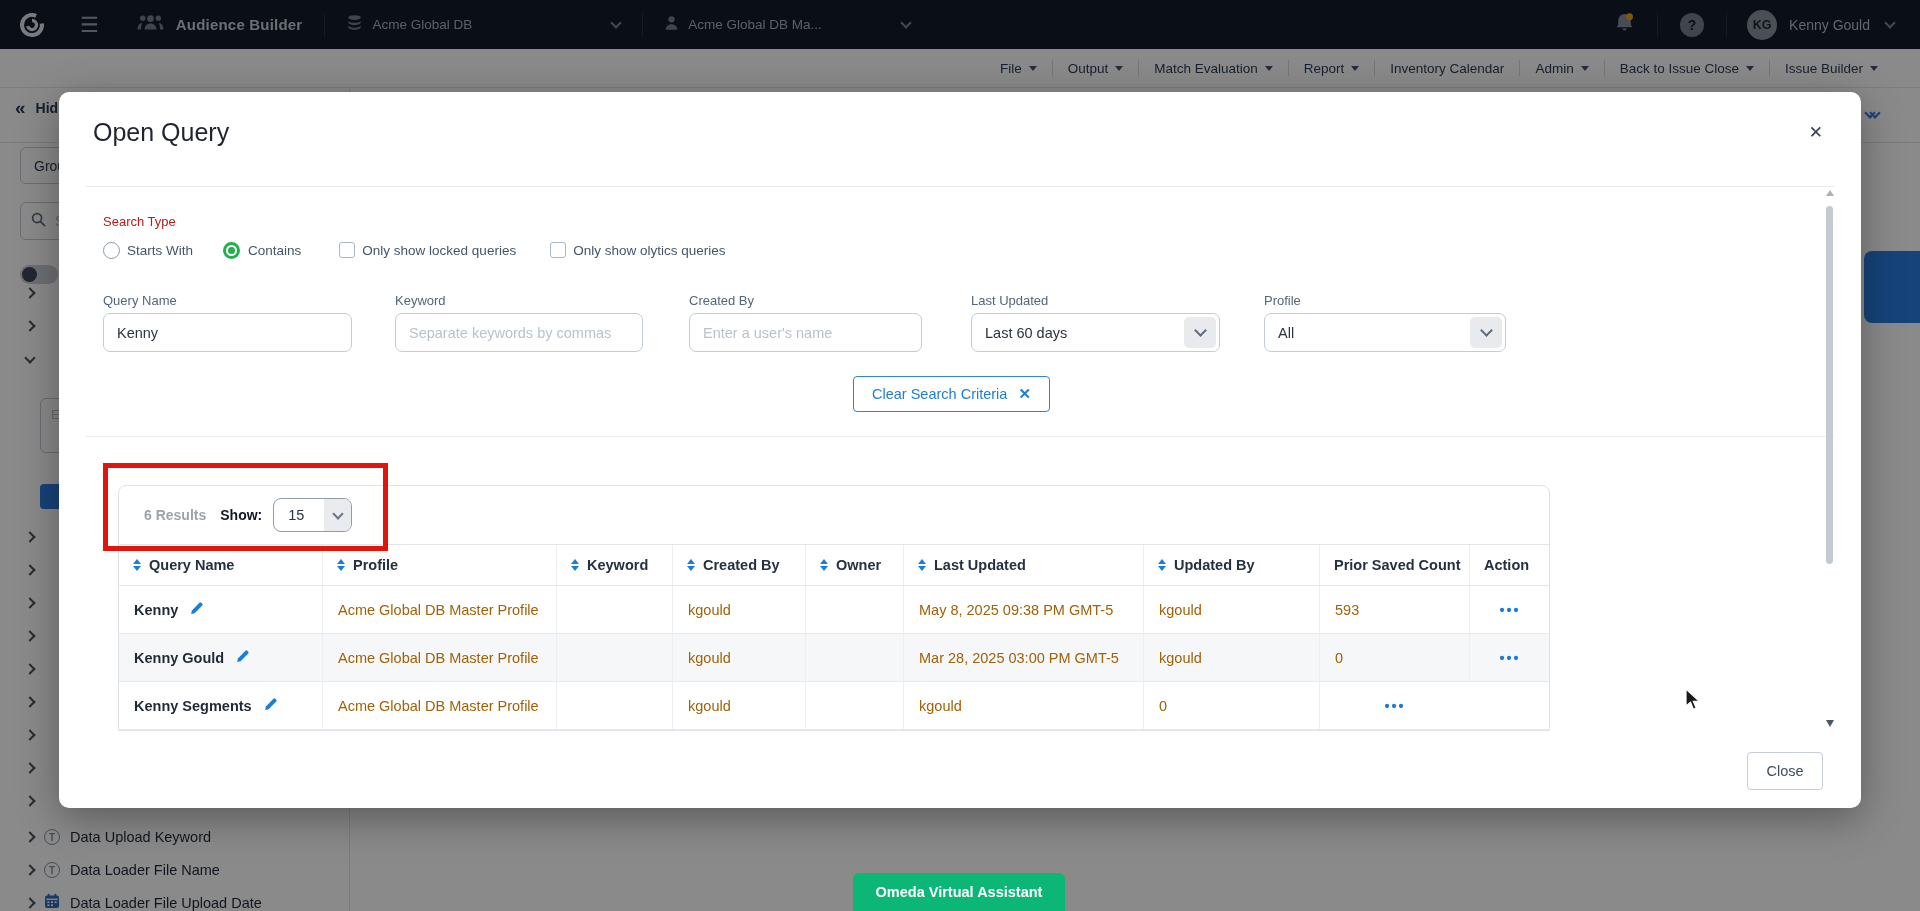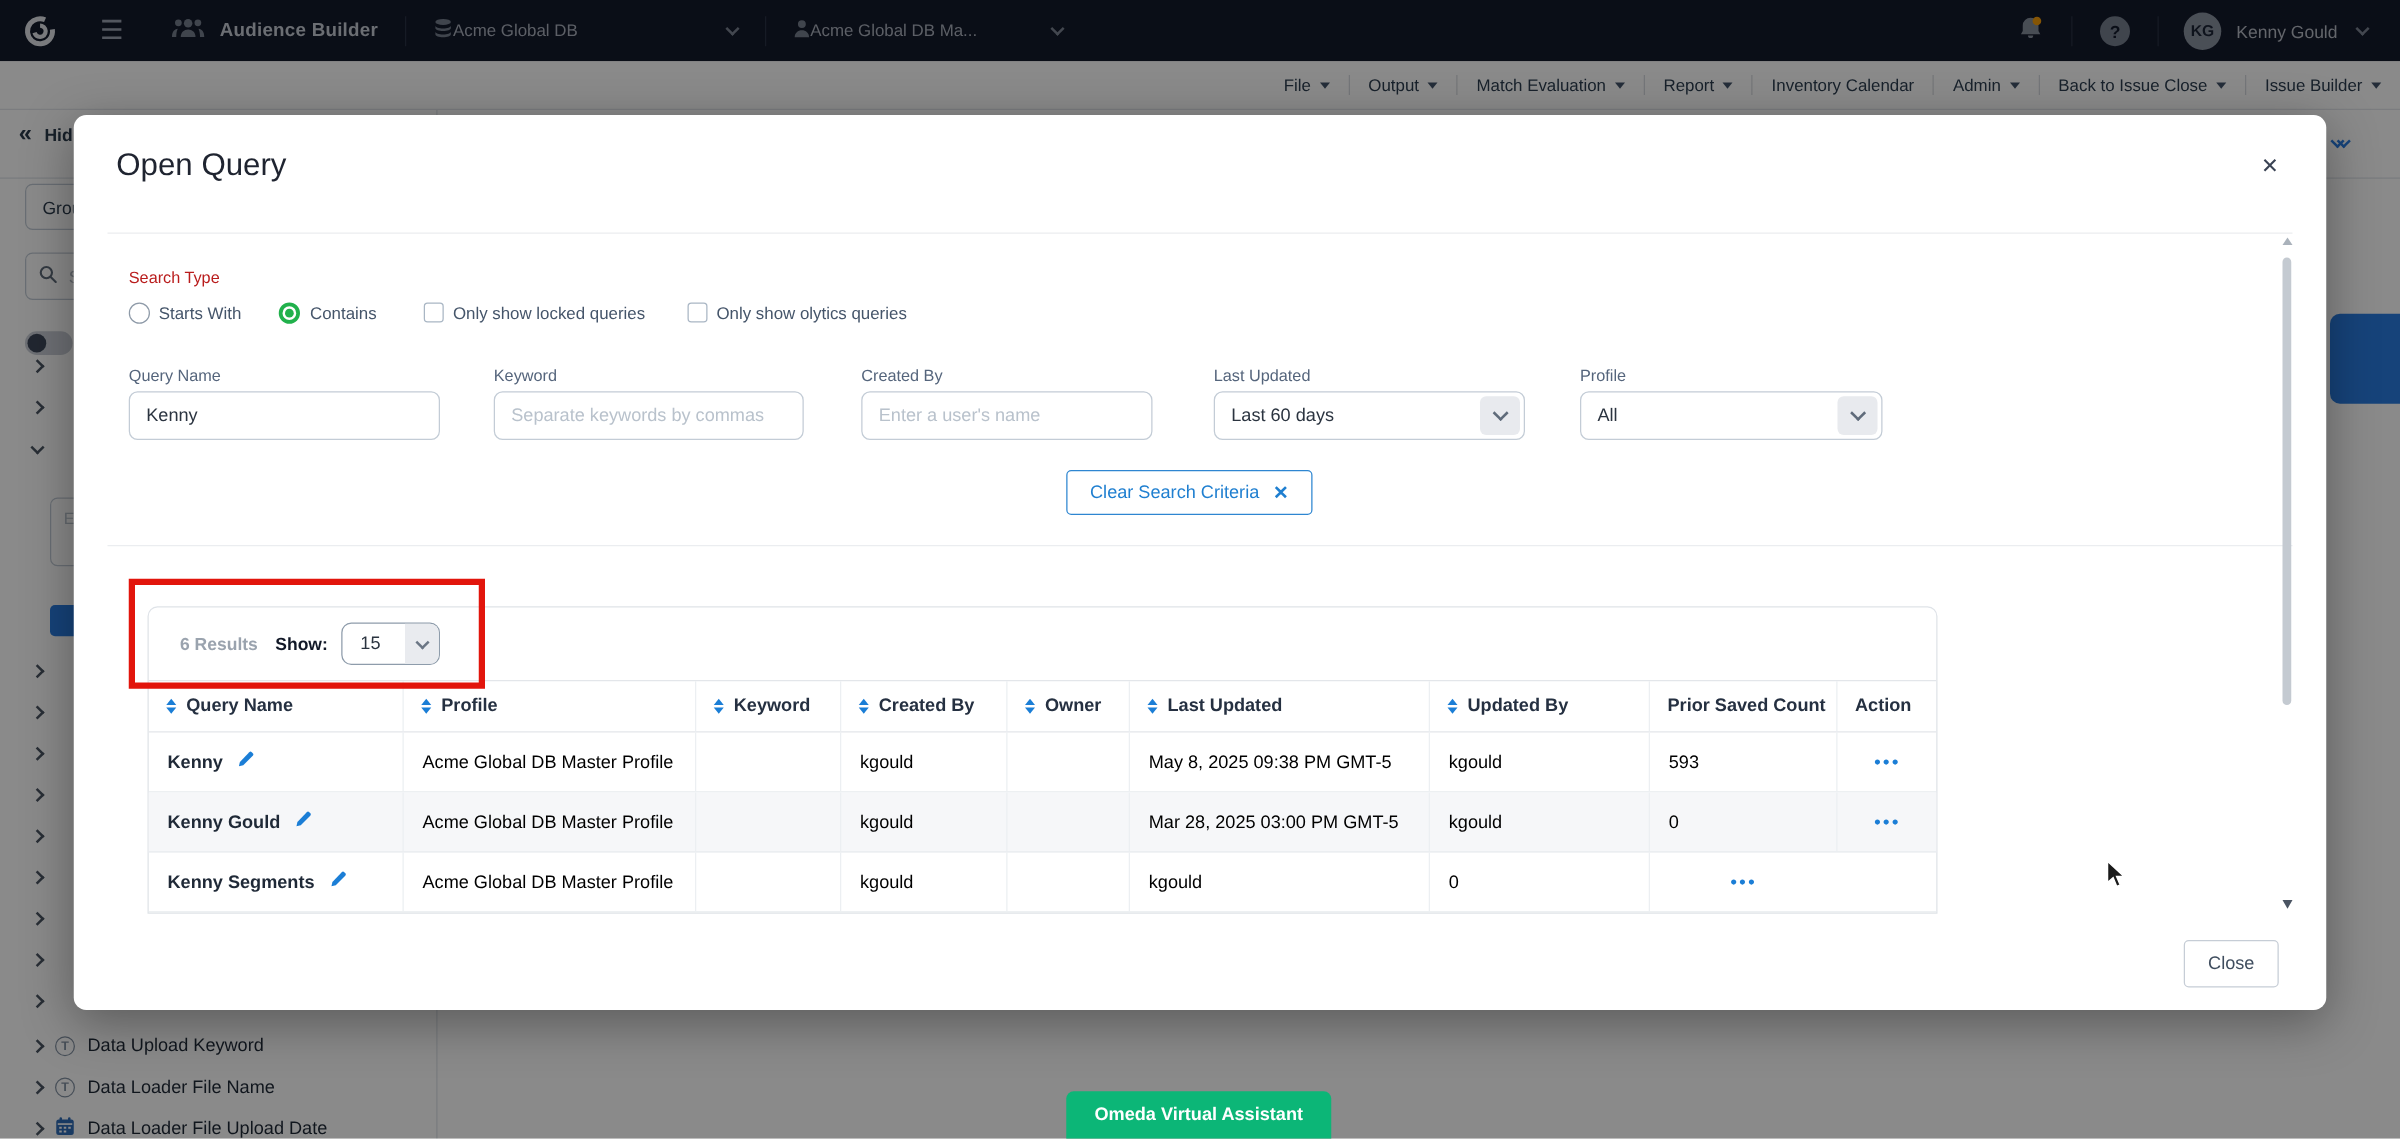--- a/index.html
+++ b/index.html
@@ -8,36 +8,36 @@
 
   
   .topbar { position:absolute; left:0; top:0; width:1920px; height:49px; background:#141a2b;
             display:flex; align-items:center; z-index:1; }
   .tb-left { display:flex; align-items:center; gap:0; }
   .tb-logo { margin-left:14px; width:36px; display:flex; justify-content:center; }
   .tb-burger { margin-left:30px; color:#9aa2b0; font-size:21px; cursor:pointer; }
   .tb-app { display:flex; align-items:center; gap:12px; margin-left:38px; }
   .tb-app-title { color:#c6cbd4; font-size:15px; font-weight:bold; letter-spacing:.2px; }
   .tb-sep { width:1px; height:24px; background:#2a3245; margin:0 22px; }
-  .tb-select { display:flex; align-items:center; gap:0; color:#aab0bc; font-size:13.5px; cursor:pointer; }
+  .tb-select { display:flex; align-items:center; gap:10px; color:#aab0bc; font-size:13.5px; cursor:pointer; }
   .tb-select .gap { width:120px; }
   .chev { width:8px; height:8px; border-right:2px solid #7c8493; border-bottom:2px solid #7c8493;
           transform:rotate(45deg); display:inline-block; margin-top:-4px; }
   .tb-right { margin-left:auto; display:flex; align-items:center; margin-right:26px; }
   .tb-bell { position:relative; margin-right:22px; }
   .tb-help { width:24px; height:24px; border-radius:50%; background:#77808f; color:#141a2b;
              font-weight:bold; font-size:14px; display:flex; align-items:center; justify-content:center; margin:0 22px; }
   .tb-avatar { width:30px; height:30px; border-radius:50%; background:#8a92a0; color:#1b2335;
                font-weight:bold; font-size:12.5px; display:flex; align-items:center; justify-content:center; margin-right:12px; }
   .tb-user { color:#b7bcc6; font-size:14px; margin-right:16px; }
 
   
   .menubar { position:absolute; left:0; top:49px; width:1920px; height:39px; background:#ffffff;
              border-bottom:1px solid #e3e6ea; display:flex; align-items:center; justify-content:flex-end;
-             z-index:1; }
+             padding-right:27px; z-index:1; }
   .mb-item { display:flex; align-items:center; gap:7px; color:#2d3e50; font-size:13.5px; padding:0 15px; cursor:pointer; white-space:nowrap; }
   .mb-caret { width:0; height:0; border-left:4px solid transparent; border-right:4px solid transparent; border-top:5px solid #44546a; }
   .mb-sep { width:1px; height:16px; background:#d7dbe0; }
 
   
   .sidebar { position:absolute; left:0; top:88px; width:350px; height:823px; background:#fff;
              border-right:1px solid #e0e4e9; z-index:1; }
   .sb-hide { position:absolute; left:15px; top:12px; display:flex; align-items:center; gap:10px;
              color:#2c3b4d; font-size:14px; font-weight:bold; }
   .sb-hide .laquo { font-size:19px; line-height:14px; }
@@ -117,21 +117,21 @@
   .thead { border-top:1px solid #e3e6ea; border-bottom:1px solid #e3e6ea; height:42px; }
   .th { display:flex; align-items:center; padding-left:14px; font-size:14.5px; font-weight:bold; color:#253041;
         border-right:1px solid #eceff2; white-space:nowrap; overflow:hidden; }
   .th:last-child { border-right:none; }
   .sort { display:inline-flex; flex-direction:column; gap:2px; margin-right:8px; flex:0 0 auto; }
   .sort i { display:block; width:0; height:0; border-left:4px solid transparent; border-right:4px solid transparent; }
   .sort .up { border-bottom:5px solid #1b7ed6; }
   .sort .dn { border-top:5px solid #1b7ed6; }
   .trow { height:48px; border-bottom:1px solid #e8ebee; }
   .trow.alt { background:#f6f7f9; }
-  .td { display:flex; align-items:center; padding-left:15px; font-size:14.5px; color:#000000;
+  .td { display:flex; align-items:center; padding-left:15px; font-size:14.5px; color:#a16207;
         border-right:1px solid #eceff2; white-space:nowrap; overflow:hidden; }
   .td:last-child { border-right:none; }
   .td.qn { color:#1f2937; font-weight:bold; gap:11px; }
   .td.act { color:#1b7ed6; font-weight:bold; letter-spacing:2px; justify-content:center; padding-left:0; cursor:pointer; }
   .pencil { flex:0 0 auto; cursor:pointer; }
 
   .m-closebtn { position:absolute; right:38px; top:660px; width:76px; height:38px; border:1px solid #c6cdd6; border-radius:4px;
                 background:#fff; color:#3f4d5e; font-size:14.5px; display:flex; align-items:center; justify-content:center; cursor:pointer; }
 
   

